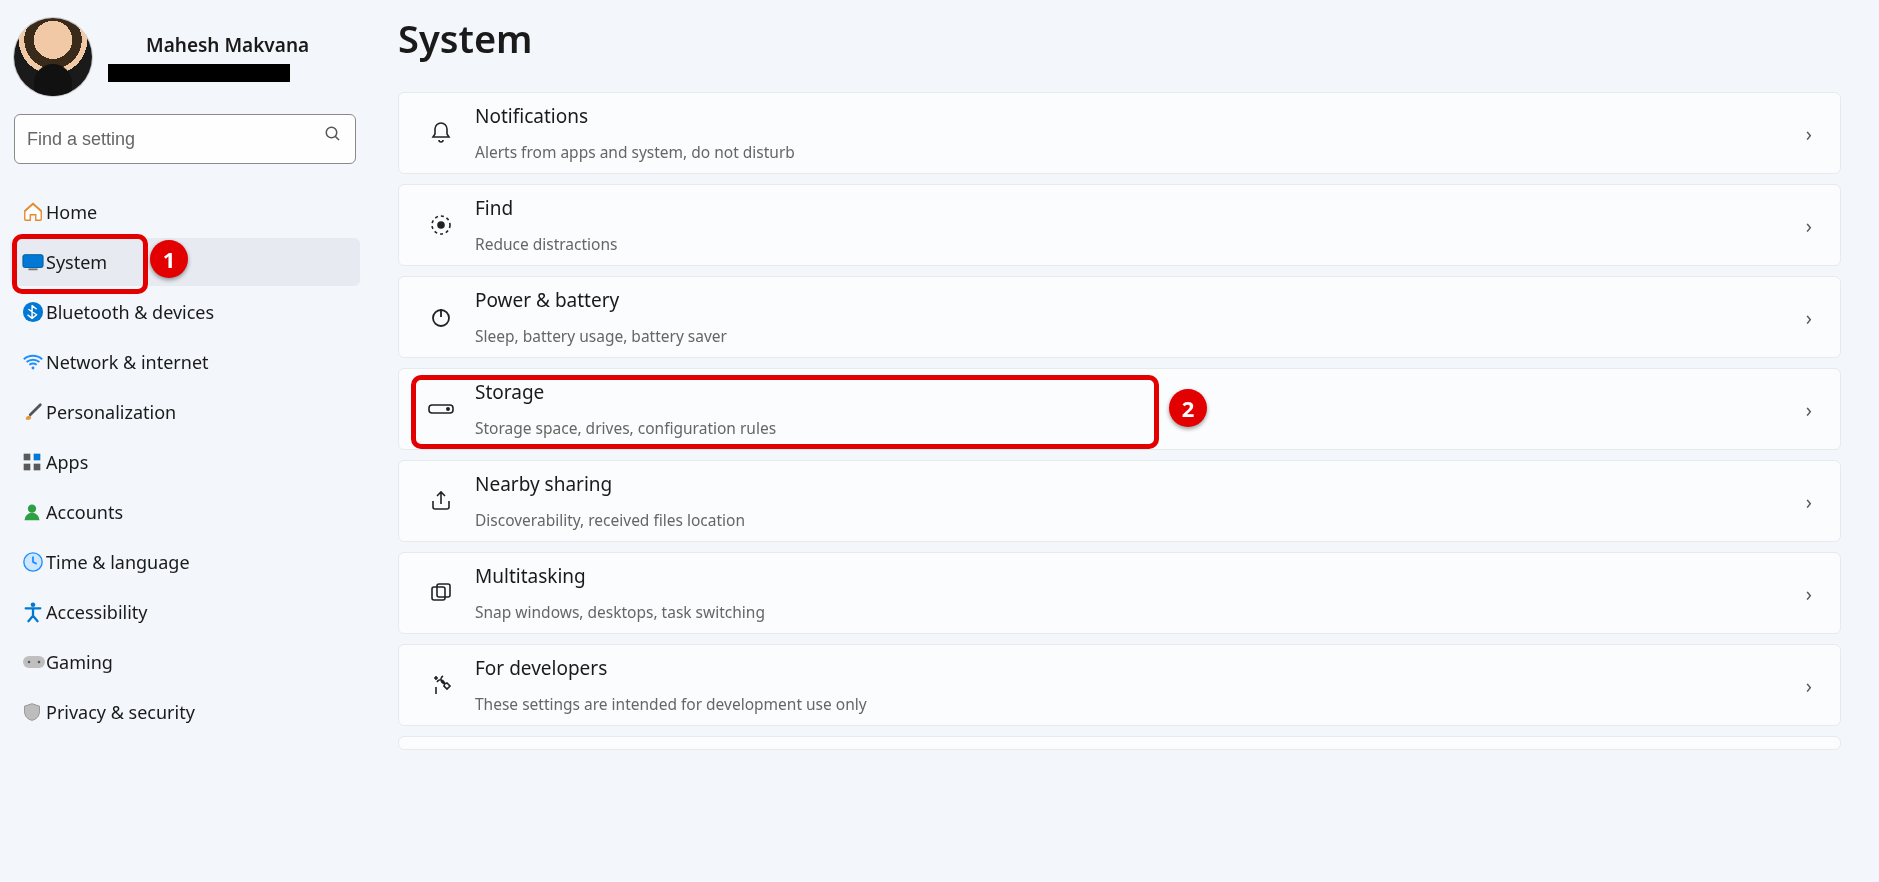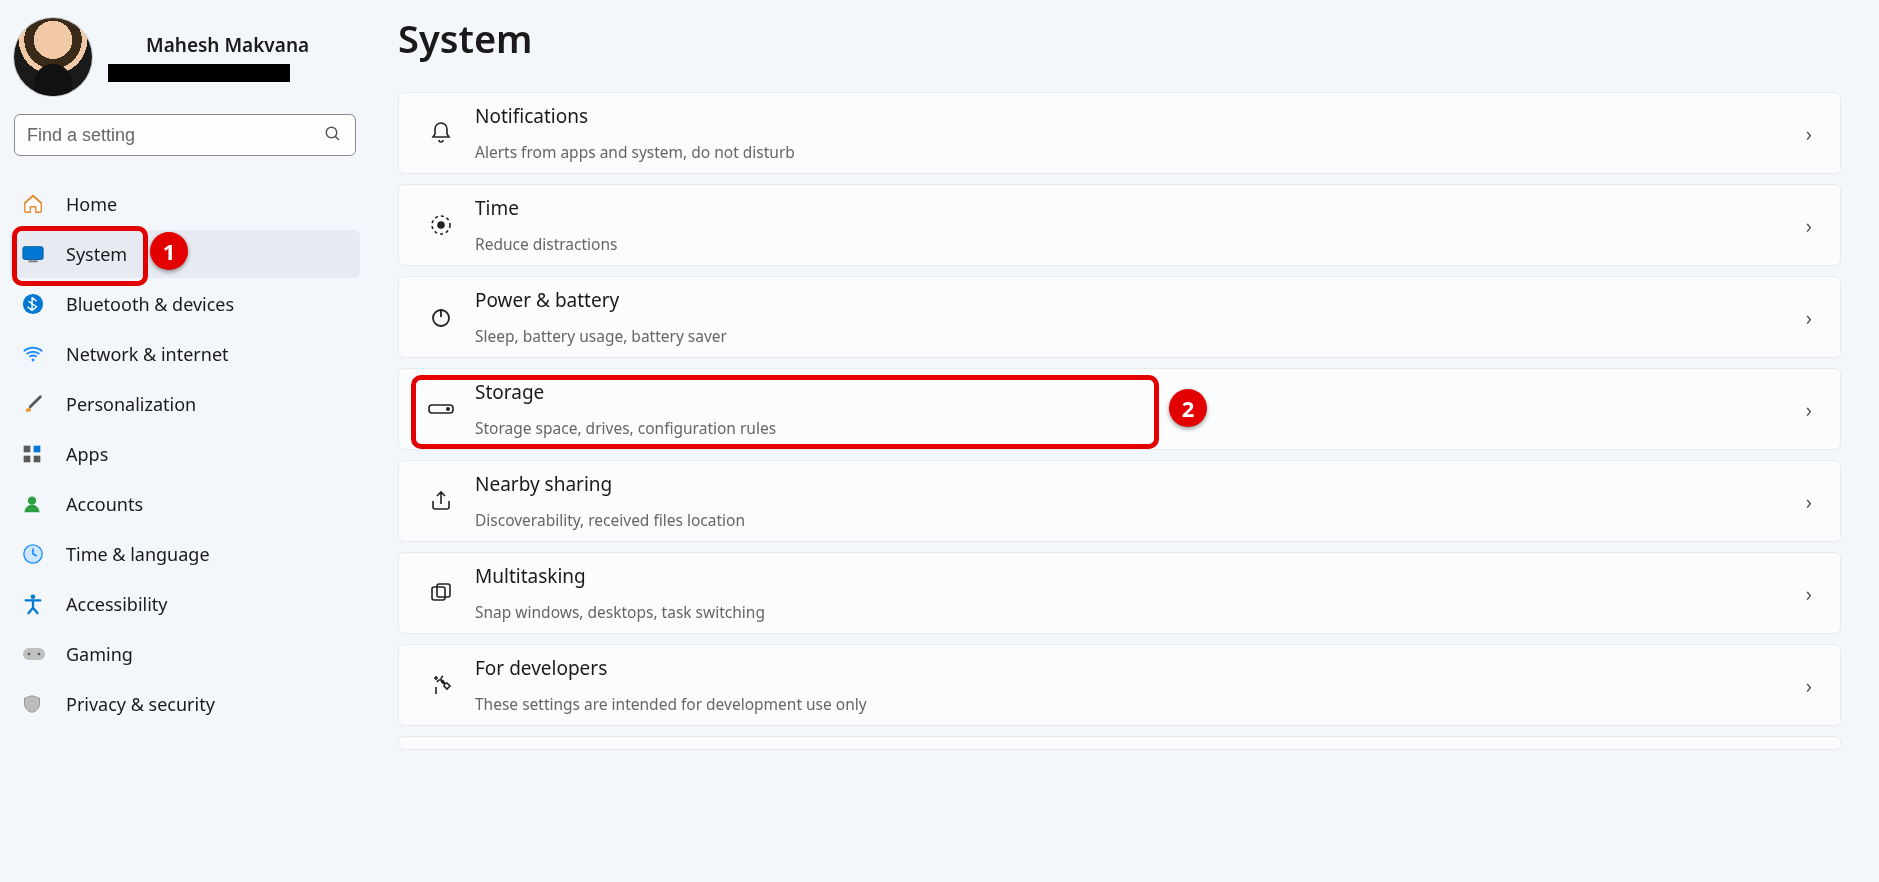--- a/index.html
+++ b/index.html
@@ -46,40 +46,39 @@
     margin-top: 6px;
     width: 182px; height: 18px;
     background: #000;
   }
   .search-wrap {
     position: relative;
     padding: 0 4px 18px 4px;
   }
   .search {
     width: 100%;
-    height: 42px;
+    height: 50px;
     border: 1px solid #8a8a8a;
     border-radius: 6px;
     background: #fefeff;
     font-size: 18px;
     padding: 0 40px 0 12px;
     color: #555;
   }
   .search::placeholder { color:#666; }
   .search-icon {
     position: absolute;
     right: 18px; top: 11px;
     width: 18px; height: 18px;
     color:#555;
   }
   .nav { list-style: none; padding-top: 6px; }
   .nav-item {
     display: flex;
     align-items: center;
-    gap: 20px;
     height: 48px;
     padding: 0 12px;
     border-radius: 6px;
     font-size: 18px;
     cursor: pointer;
     margin-bottom: 2px;
   }
   .nav-item.selected { background: #e7ebf1; }
   .nav-item .ico { width: 24px; text-align:center; font-size:20px; }
 
@@ -324,21 +323,21 @@
   </div>
 
   <div class="card">
     <span class="cicon">
       <svg width="24" height="24" viewBox="0 0 24 24" fill="none" stroke="#222" stroke-width="1.6">
           <circle cx="12" cy="12" r="9" stroke-dasharray="3 3"></circle>
           <circle cx="12" cy="12" r="3" fill="#222"></circle>
         </svg>
     </span>
     <div class="ctext">
-      <div class="ctitle">Time</div>
+      <div class="ctitle">Find</div>
       <div class="cdesc">Reduce distractions</div>
     </div>
     <span class="chev">›</span>
   </div>
 
   <div class="card">
     <span class="cicon">
       <svg width="24" height="24" viewBox="0 0 24 24" fill="none" stroke="#222" stroke-width="1.8">
           <circle cx="12" cy="13" r="8"></circle>
           <line x1="12" y1="4" x2="12" y2="12"></line>

